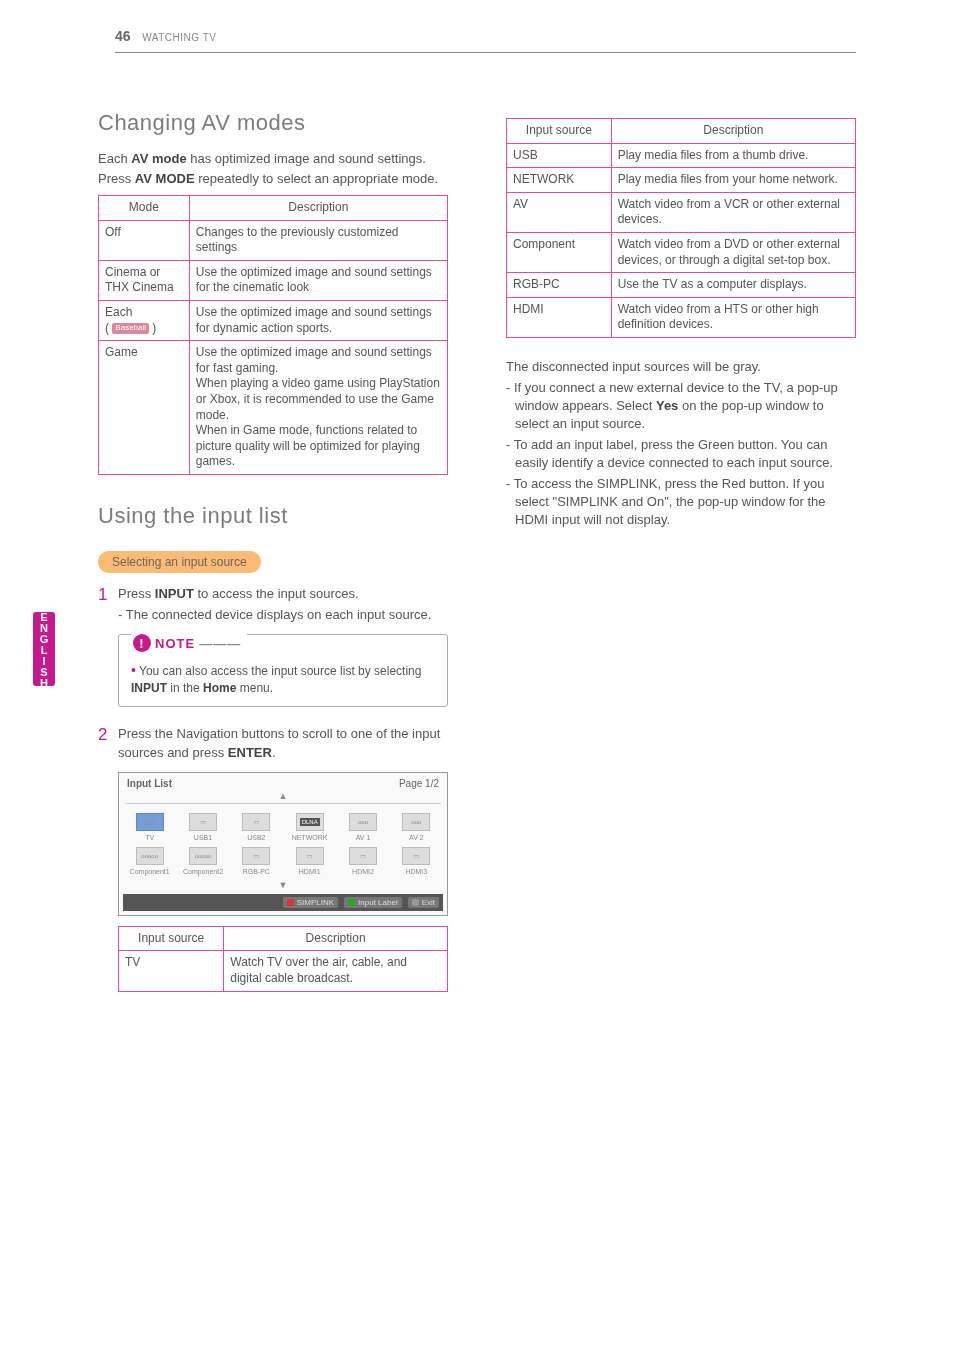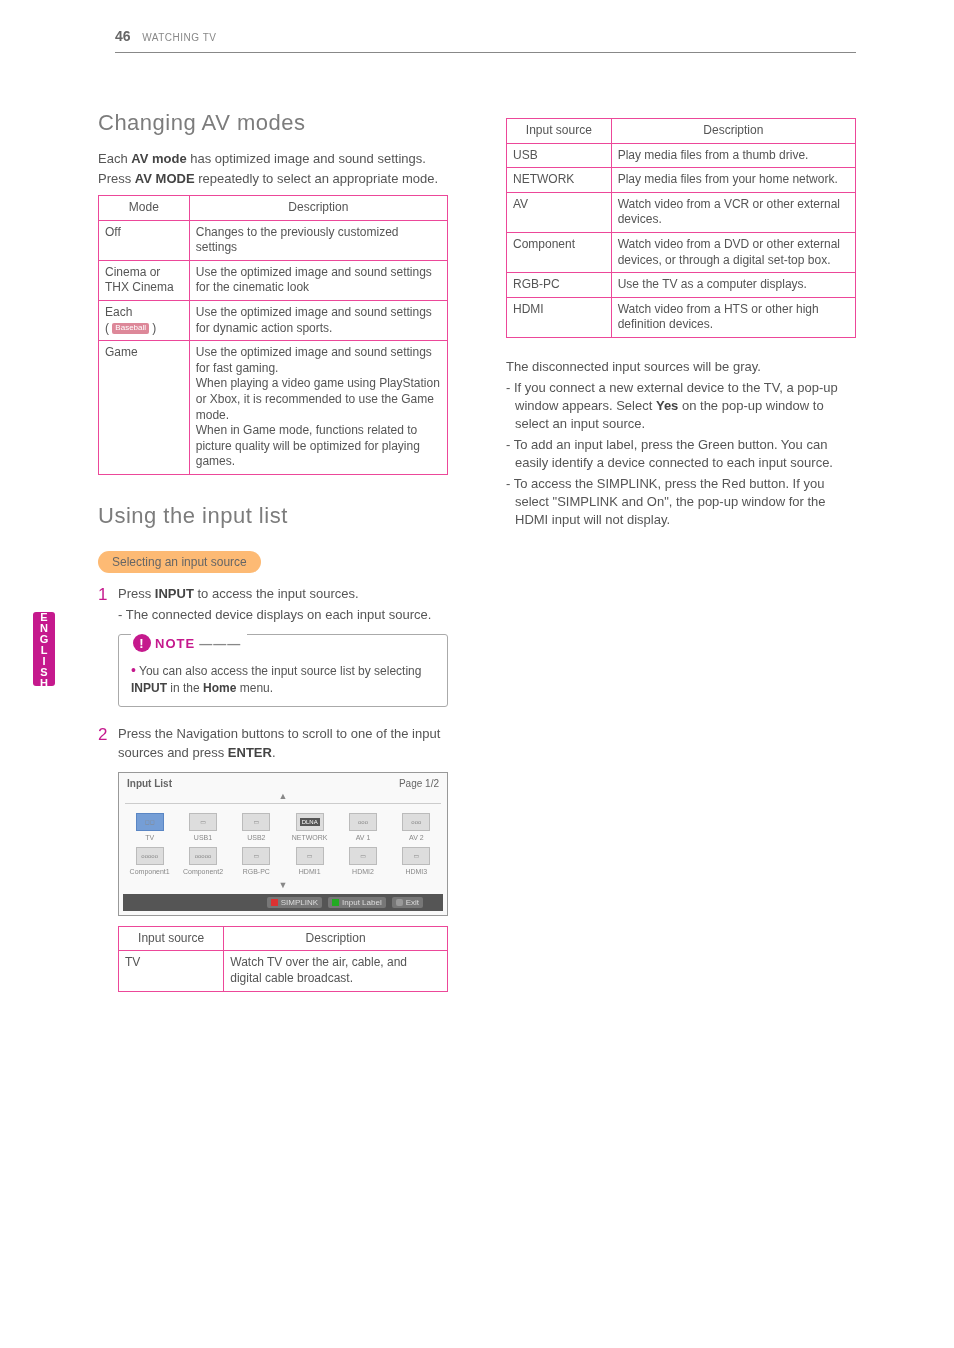--- a/index.html
+++ b/index.html
@@ -104,21 +104,21 @@
     font-size: 9px;
   }
   .panel-head { padding: 5px 8px 2px 8px; color:#666; font-size:10px; display:flex; justify-content:space-between;}
   .panel-arrow { text-align:center; color:#888; font-size:9px; border-bottom:1px solid #ccc; padding-bottom:2px; margin:0 6px;}
   .icon-grid { display:grid; grid-template-columns: repeat(6, 1fr); gap:0; padding:6px 4px 2px 4px; }
   .icon-cell { text-align:center; padding:3px 1px; }
   .icon-box { width:28px; height:18px; margin:0 auto 3px auto; background:#ddd; border:1px solid #bbb; display:flex; align-items:center; justify-content:center; font-size:6px; color:#888;}
   .icon-box.active { background:#759ed6; border-color:#5a86c4; }
   .icon-label { font-size:7px; color:#888; }
   .panel-bottom-arrow { text-align:center; color:#888; font-size:9px; margin:0 6px;}
-  .panel-footer { background:#555; color:#ddd; padding:3px 20px; margin:4px 4px 4px 4px; font-size:8px; display:flex; justify-content:flex-end; gap:6px;}
+  .panel-footer { background:#555; color:#ddd; padding:3px 4px; margin:4px 4px 4px 4px; font-size:8px; display:flex; justify-content:flex-end; gap:6px;}
   .chip { background:#777; padding:1px 4px; border-radius:2px; display:inline-flex; align-items:center; gap:3px;}
   .sq { width:7px; height:7px; display:inline-block; }
   .sq-red{background:#d33;} .sq-green{background:#2a2;} .sq-btn{background:#999; border-radius:2px;}
   .small-table { margin-left: 20px; width: calc(100% - 20px); }
   ul.notes { list-style: none; padding-left: 0; }
   ul.notes li { font-size: 13px; line-height: 1.38; color:#555; margin-bottom: 3px; padding-left: 9px; text-indent: -9px;}
   .baseball-badge { display:inline-block; background:#d89; color:#fff; font-size:8px; padding:0 3px; border-radius:2px; vertical-align:middle;}
   .dlna-box { background:#555; color:#fff; font-size:6px; padding:1px 2px;}
 </style>
 </head>

